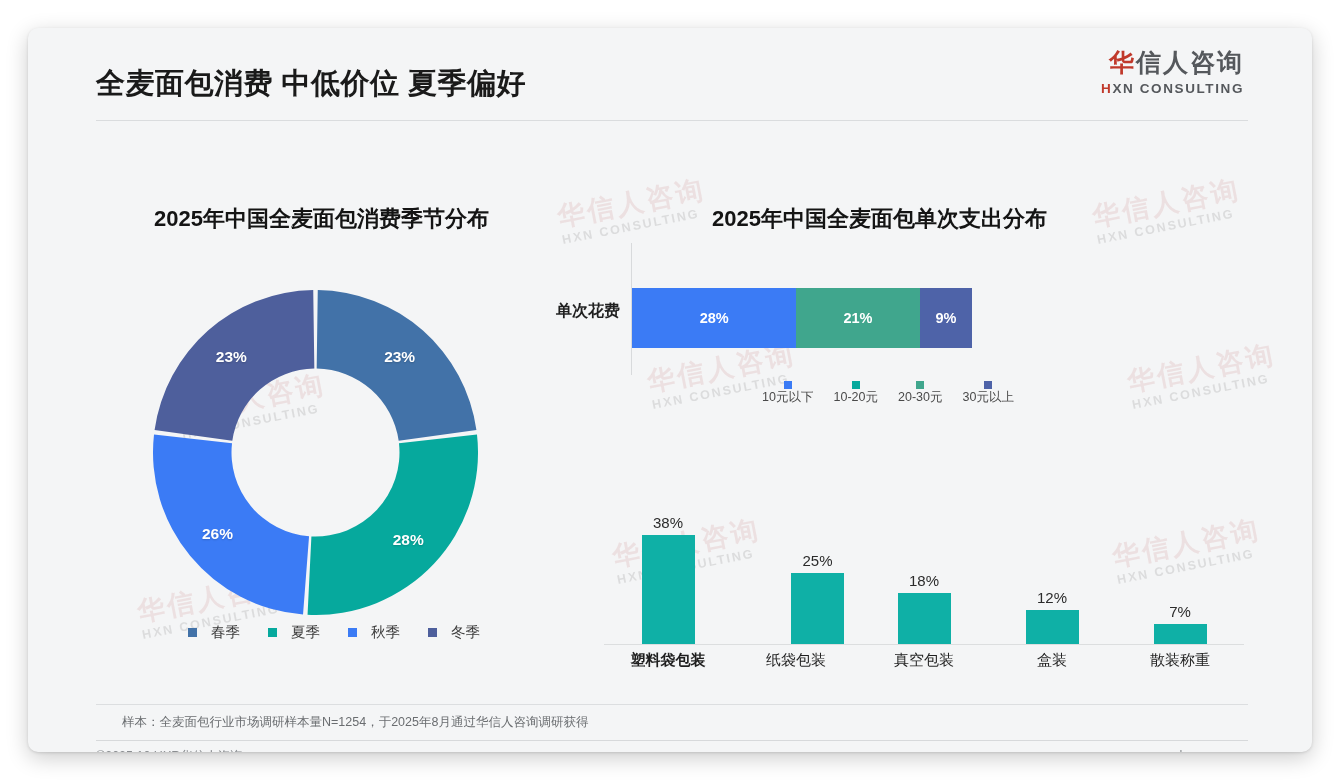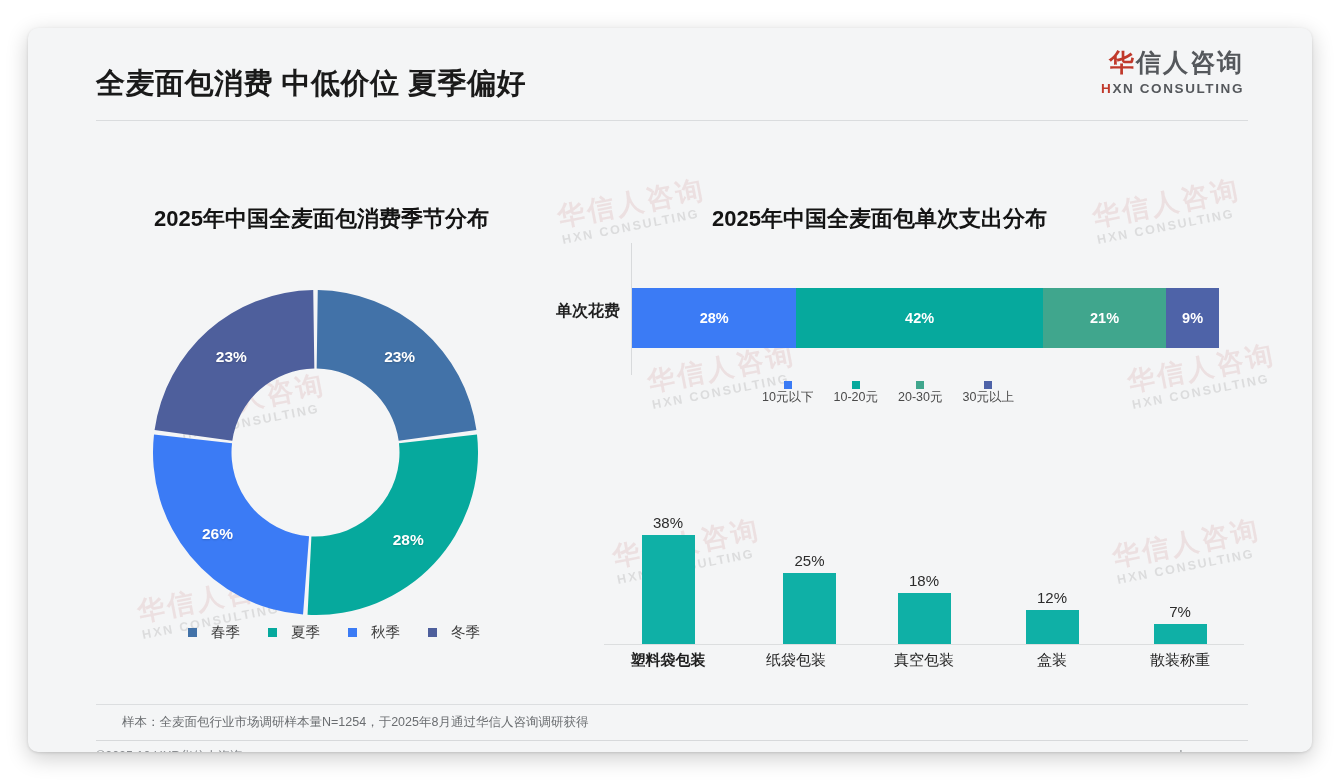--- a/index.html
+++ b/index.html
@@ -341,21 +341,20 @@
       </div>
     </div>
 
   <div class="panel-title" style="left:684px; top:176px;">2025年中国全麦面包单次支出分布</div>
 
   <div id="stack-wrap">
     <div class="stack-axis"></div>
     <div class="stack-cat">单次花费</div>
     <div id="stack-bar">
         <div class="stack-seg" style="width: 28%; background: rgb(59, 123, 245);">28%</div>
-        <div class="stack-seg" style="width: 42%; background: rgb(6, 169, 157);">42%</div>
         <div class="stack-seg" style="width: 21%; background: rgb(64, 166, 141);">21%</div>
         <div class="stack-seg" style="width: 9%; background: rgb(78, 99, 168);">9%</div>
       </div>
     <div id="stack-legend">
         <div class="legend-item">
           <span class="legend-swatch" style="background: rgb(59, 123, 245);"></span>
           <span class="legend-text">10元以下</span>
         </div>
         <div class="legend-item">
           <span class="legend-swatch" style="background: rgb(6, 169, 157);"></span>
@@ -374,21 +373,21 @@
 
 
   <div id="bars-wrap">
     <div id="bars-plot">
       <div class="bar-baseline"></div>
     <div class="bar-col" style="left: 45.5px;">
           <div class="bar-val">38%</div>
           <div class="bar-rect" style="height: 108.571px; background: rgb(15, 176, 166);"></div>
         </div>
         <div class="bar-cat" style="left: 7px; font-weight: bold;">塑料袋包装</div>
-        <div class="bar-col" style="left: 167px; padding-left: 20px;">
+        <div class="bar-col" style="left: 175px; padding-left: 20px;">
           <div class="bar-val">25%</div>
           <div class="bar-rect" style="height: 71.4286px; background: rgb(15, 176, 166);"></div>
         </div>
         <div class="bar-cat" style="left: 135px;">纸袋包装</div>
         <div class="bar-col" style="left: 301.5px;">
           <div class="bar-val">18%</div>
           <div class="bar-rect" style="height: 51.4286px; background: rgb(15, 176, 166);"></div>
         </div>
         <div class="bar-cat" style="left: 263px;">真空包装</div>
         <div class="bar-col" style="left: 429.5px;">

